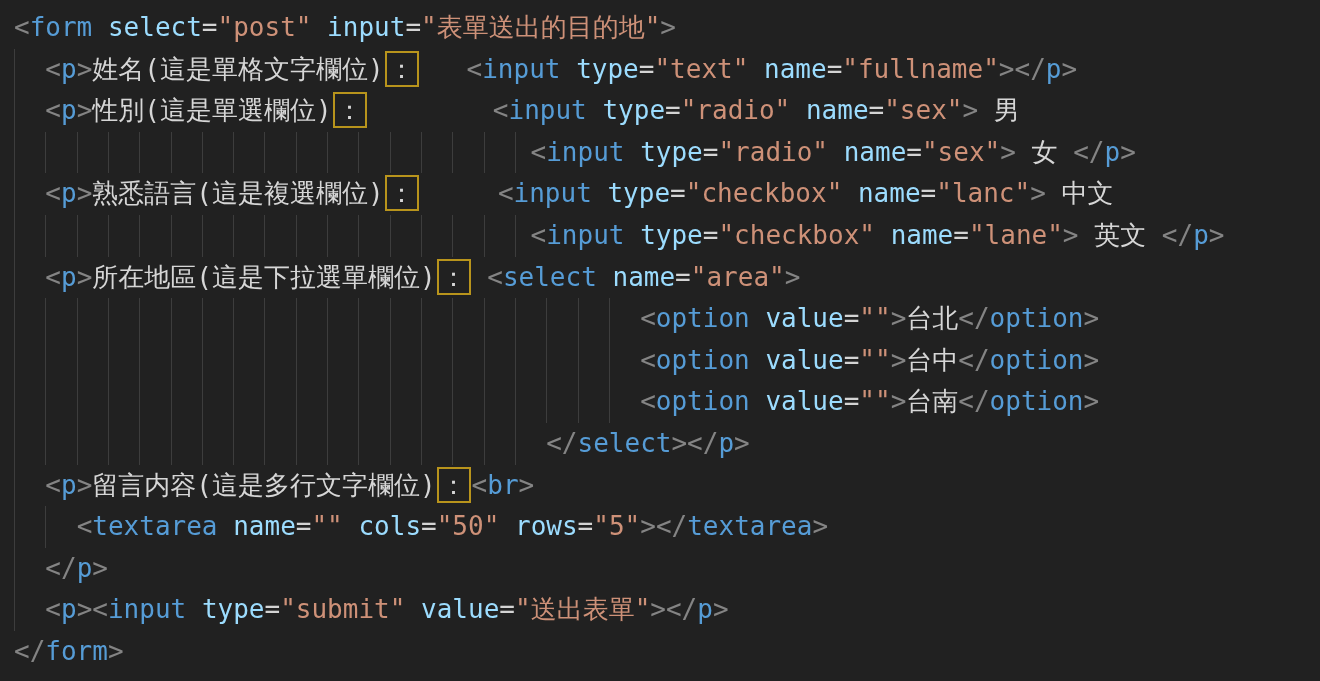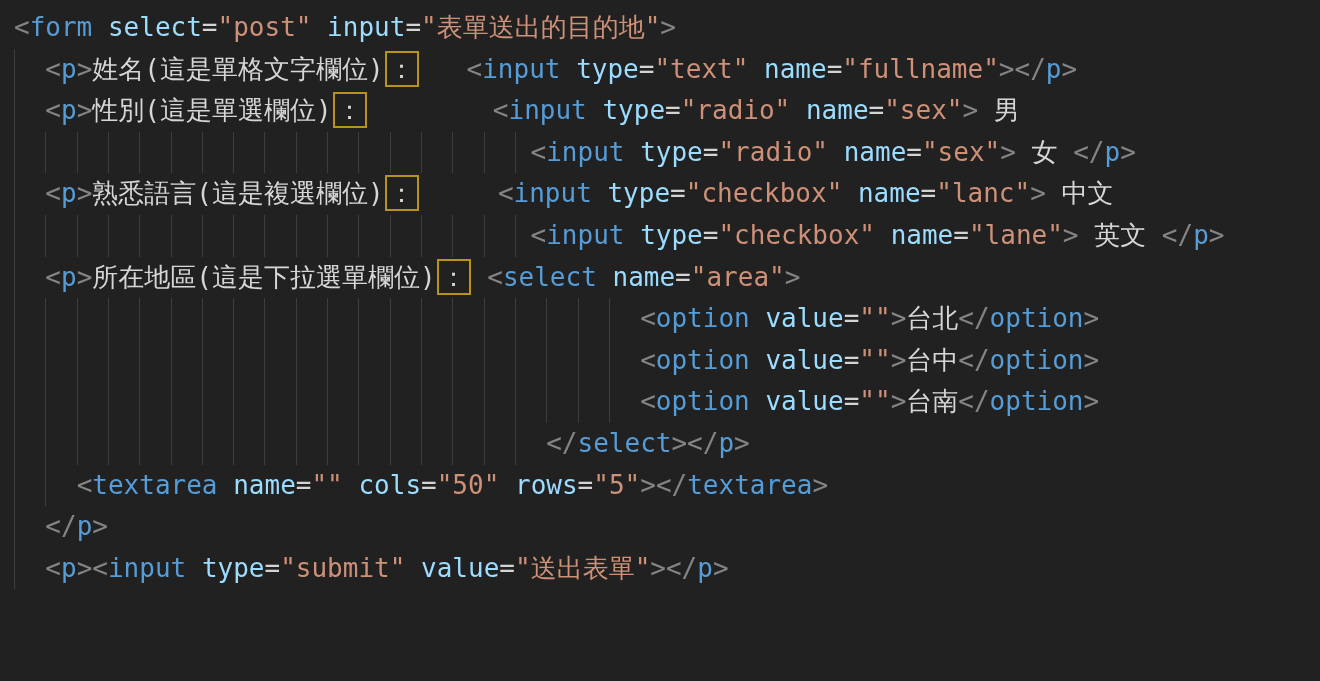--- a/index.html
+++ b/index.html
@@ -57,16 +57,18 @@
     <div class="line"><span class="guide" style="left: calc(0ch);"></span><span class="tok-ws">  </span><span class="tok-p">&lt;</span><span class="tok-tag">p</span><span class="tok-p">&gt;</span><span class="tok-txt">姓名(這是單格文字欄位)</span><span class="tok-colon">：</span><span class="tok-ws">   </span><span class="tok-p">&lt;</span><span class="tok-tag">input</span><span class="tok-ws"> </span><span class="tok-attr">type</span><span class="tok-op">=</span><span class="tok-str">"text"</span><span class="tok-ws"> </span><span class="tok-attr">name</span><span class="tok-op">=</span><span class="tok-str">"fullname"</span><span class="tok-p">&gt;&lt;/</span><span class="tok-tag">p</span><span class="tok-p">&gt;</span></div>
     <div class="line"><span class="guide" style="left: calc(0ch);"></span><span class="tok-ws">  </span><span class="tok-p">&lt;</span><span class="tok-tag">p</span><span class="tok-p">&gt;</span><span class="tok-txt">性別(這是單選欄位)</span><span class="tok-colon">：</span><span class="tok-ws">        </span><span class="tok-p">&lt;</span><span class="tok-tag">input</span><span class="tok-ws"> </span><span class="tok-attr">type</span><span class="tok-op">=</span><span class="tok-str">"radio"</span><span class="tok-ws"> </span><span class="tok-attr">name</span><span class="tok-op">=</span><span class="tok-str">"sex"</span><span class="tok-p">&gt;</span><span class="tok-txt"> 男</span></div>
     <div class="line"><span class="guide" style="left: calc(0ch);"></span><span class="guide" style="left: calc(2ch);"></span><span class="guide" style="left: calc(4ch);"></span><span class="guide" style="left: calc(6ch);"></span><span class="guide" style="left: calc(8ch);"></span><span class="guide" style="left: calc(10ch);"></span><span class="guide" style="left: calc(12ch);"></span><span class="guide" style="left: calc(14ch);"></span><span class="guide" style="left: calc(16ch);"></span><span class="guide" style="left: calc(18ch);"></span><span class="guide" style="left: calc(20ch);"></span><span class="guide" style="left: calc(22ch);"></span><span class="guide" style="left: calc(24ch);"></span><span class="guide" style="left: calc(26ch);"></span><span class="guide" style="left: calc(28ch);"></span><span class="guide" style="left: calc(30ch);"></span><span class="guide" style="left: calc(32ch);"></span><span class="tok-ws">                                 </span><span class="tok-p">&lt;</span><span class="tok-tag">input</span><span class="tok-ws"> </span><span class="tok-attr">type</span><span class="tok-op">=</span><span class="tok-str">"radio"</span><span class="tok-ws"> </span><span class="tok-attr">name</span><span class="tok-op">=</span><span class="tok-str">"sex"</span><span class="tok-p">&gt;</span><span class="tok-txt"> 女 </span><span class="tok-p">&lt;/</span><span class="tok-tag">p</span><span class="tok-p">&gt;</span></div>
     <div class="line"><span class="guide" style="left: calc(0ch);"></span><span class="tok-ws">  </span><span class="tok-p">&lt;</span><span class="tok-tag">p</span><span class="tok-p">&gt;</span><span class="tok-txt">熟悉語言(這是複選欄位)</span><span class="tok-colon">：</span><span class="tok-ws">     </span><span class="tok-p">&lt;</span><span class="tok-tag">input</span><span class="tok-ws"> </span><span class="tok-attr">type</span><span class="tok-op">=</span><span class="tok-str">"checkbox"</span><span class="tok-ws"> </span><span class="tok-attr">name</span><span class="tok-op">=</span><span class="tok-str">"lanc"</span><span class="tok-p">&gt;</span><span class="tok-txt"> 中文</span></div>
     <div class="line"><span class="guide" style="left: calc(0ch);"></span><span class="guide" style="left: calc(2ch);"></span><span class="guide" style="left: calc(4ch);"></span><span class="guide" style="left: calc(6ch);"></span><span class="guide" style="left: calc(8ch);"></span><span class="guide" style="left: calc(10ch);"></span><span class="guide" style="left: calc(12ch);"></span><span class="guide" style="left: calc(14ch);"></span><span class="guide" style="left: calc(16ch);"></span><span class="guide" style="left: calc(18ch);"></span><span class="guide" style="left: calc(20ch);"></span><span class="guide" style="left: calc(22ch);"></span><span class="guide" style="left: calc(24ch);"></span><span class="guide" style="left: calc(26ch);"></span><span class="guide" style="left: calc(28ch);"></span><span class="guide" style="left: calc(30ch);"></span><span class="guide" style="left: calc(32ch);"></span><span class="tok-ws">                                 </span><span class="tok-p">&lt;</span><span class="tok-tag">input</span><span class="tok-ws"> </span><span class="tok-attr">type</span><span class="tok-op">=</span><span class="tok-str">"checkbox"</span><span class="tok-ws"> </span><span class="tok-attr">name</span><span class="tok-op">=</span><span class="tok-str">"lane"</span><span class="tok-p">&gt;</span><span class="tok-txt"> 英文 </span><span class="tok-p">&lt;/</span><span class="tok-tag">p</span><span class="tok-p">&gt;</span></div>
     <div class="line"><span class="guide" style="left: calc(0ch);"></span><span class="tok-ws">  </span><span class="tok-p">&lt;</span><span class="tok-tag">p</span><span class="tok-p">&gt;</span><span class="tok-txt">所在地區(這是下拉選單欄位)</span><span class="tok-colon">：</span><span class="tok-ws"> </span><span class="tok-p">&lt;</span><span class="tok-tag">select</span><span class="tok-ws"> </span><span class="tok-attr">name</span><span class="tok-op">=</span><span class="tok-str">"area"</span><span class="tok-p">&gt;</span></div>
     <div class="line"><span class="guide" style="left: calc(0ch);"></span><span class="guide" style="left: calc(2ch);"></span><span class="guide" style="left: calc(4ch);"></span><span class="guide" style="left: calc(6ch);"></span><span class="guide" style="left: calc(8ch);"></span><span class="guide" style="left: calc(10ch);"></span><span class="guide" style="left: calc(12ch);"></span><span class="guide" style="left: calc(14ch);"></span><span class="guide" style="left: calc(16ch);"></span><span class="guide" style="left: calc(18ch);"></span><span class="guide" style="left: calc(20ch);"></span><span class="guide" style="left: calc(22ch);"></span><span class="guide" style="left: calc(24ch);"></span><span class="guide" style="left: calc(26ch);"></span><span class="guide" style="left: calc(28ch);"></span><span class="guide" style="left: calc(30ch);"></span><span class="guide" style="left: calc(32ch);"></span><span class="guide" style="left: calc(34ch);"></span><span class="guide" style="left: calc(36ch);"></span><span class="guide" style="left: calc(38ch);"></span><span class="tok-ws">                                        </span><span class="tok-p">&lt;</span><span class="tok-tag">option</span><span class="tok-ws"> </span><span class="tok-attr">value</span><span class="tok-op">=</span><span class="tok-str">""</span><span class="tok-p">&gt;</span><span class="tok-txt">台北</span><span class="tok-p">&lt;/</span><span class="tok-tag">option</span><span class="tok-p">&gt;</span></div>
     <div class="line"><span class="guide" style="left: calc(0ch);"></span><span class="guide" style="left: calc(2ch);"></span><span class="guide" style="left: calc(4ch);"></span><span class="guide" style="left: calc(6ch);"></span><span class="guide" style="left: calc(8ch);"></span><span class="guide" style="left: calc(10ch);"></span><span class="guide" style="left: calc(12ch);"></span><span class="guide" style="left: calc(14ch);"></span><span class="guide" style="left: calc(16ch);"></span><span class="guide" style="left: calc(18ch);"></span><span class="guide" style="left: calc(20ch);"></span><span class="guide" style="left: calc(22ch);"></span><span class="guide" style="left: calc(24ch);"></span><span class="guide" style="left: calc(26ch);"></span><span class="guide" style="left: calc(28ch);"></span><span class="guide" style="left: calc(30ch);"></span><span class="guide" style="left: calc(32ch);"></span><span class="guide" style="left: calc(34ch);"></span><span class="guide" style="left: calc(36ch);"></span><span class="guide" style="left: calc(38ch);"></span><span class="tok-ws">                                        </span><span class="tok-p">&lt;</span><span class="tok-tag">option</span><span class="tok-ws"> </span><span class="tok-attr">value</span><span class="tok-op">=</span><span class="tok-str">""</span><span class="tok-p">&gt;</span><span class="tok-txt">台中</span><span class="tok-p">&lt;/</span><span class="tok-tag">option</span><span class="tok-p">&gt;</span></div>
     <div class="line"><span class="guide" style="left: calc(0ch);"></span><span class="guide" style="left: calc(2ch);"></span><span class="guide" style="left: calc(4ch);"></span><span class="guide" style="left: calc(6ch);"></span><span class="guide" style="left: calc(8ch);"></span><span class="guide" style="left: calc(10ch);"></span><span class="guide" style="left: calc(12ch);"></span><span class="guide" style="left: calc(14ch);"></span><span class="guide" style="left: calc(16ch);"></span><span class="guide" style="left: calc(18ch);"></span><span class="guide" style="left: calc(20ch);"></span><span class="guide" style="left: calc(22ch);"></span><span class="guide" style="left: calc(24ch);"></span><span class="guide" style="left: calc(26ch);"></span><span class="guide" style="left: calc(28ch);"></span><span class="guide" style="left: calc(30ch);"></span><span class="guide" style="left: calc(32ch);"></span><span class="guide" style="left: calc(34ch);"></span><span class="guide" style="left: calc(36ch);"></span><span class="guide" style="left: calc(38ch);"></span><span class="tok-ws">                                        </span><span class="tok-p">&lt;</span><span class="tok-tag">option</span><span class="tok-ws"> </span><span class="tok-attr">value</span><span class="tok-op">=</span><span class="tok-str">""</span><span class="tok-p">&gt;</span><span class="tok-txt">台南</span><span class="tok-p">&lt;/</span><span class="tok-tag">option</span><span class="tok-p">&gt;</span></div>
     <div class="line"><span class="guide" style="left: calc(0ch);"></span><span class="guide" style="left: calc(2ch);"></span><span class="guide" style="left: calc(4ch);"></span><span class="guide" style="left: calc(6ch);"></span><span class="guide" style="left: calc(8ch);"></span><span class="guide" style="left: calc(10ch);"></span><span class="guide" style="left: calc(12ch);"></span><span class="guide" style="left: calc(14ch);"></span><span class="guide" style="left: calc(16ch);"></span><span class="guide" style="left: calc(18ch);"></span><span class="guide" style="left: calc(20ch);"></span><span class="guide" style="left: calc(22ch);"></span><span class="guide" style="left: calc(24ch);"></span><span class="guide" style="left: calc(26ch);"></span><span class="guide" style="left: calc(28ch);"></span><span class="guide" style="left: calc(30ch);"></span><span class="guide" style="left: calc(32ch);"></span><span class="tok-ws">                                  </span><span class="tok-p">&lt;/</span><span class="tok-tag">select</span><span class="tok-p">&gt;&lt;/</span><span class="tok-tag">p</span><span class="tok-p">&gt;</span></div>
+    <div class="line"><span class="guide" style="left: calc(0ch);"></span><span class="tok-ws">  </span><span class="tok-p">&lt;</span><span class="tok-tag">p</span><span class="tok-p">&gt;</span><span class="tok-txt">留言内容(這是多行文字欄位)</span><span class="tok-colon">：</span><span class="tok-p">&lt;</span><span class="tok-tag">br</span><span class="tok-p">&gt;</span></div>
     <div class="line"><span class="guide" style="left: calc(0ch);"></span><span class="guide" style="left: calc(2ch);"></span><span class="tok-ws">    </span><span class="tok-p">&lt;</span><span class="tok-tag">textarea</span><span class="tok-ws"> </span><span class="tok-attr">name</span><span class="tok-op">=</span><span class="tok-str">""</span><span class="tok-ws"> </span><span class="tok-attr">cols</span><span class="tok-op">=</span><span class="tok-str">"50"</span><span class="tok-ws"> </span><span class="tok-attr">rows</span><span class="tok-op">=</span><span class="tok-str">"5"</span><span class="tok-p">&gt;&lt;/</span><span class="tok-tag">textarea</span><span class="tok-p">&gt;</span></div>
     <div class="line"><span class="guide" style="left: calc(0ch);"></span><span class="tok-ws">  </span><span class="tok-p">&lt;/</span><span class="tok-tag">p</span><span class="tok-p">&gt;</span></div>
     <div class="line"><span class="guide" style="left: calc(0ch);"></span><span class="tok-ws">  </span><span class="tok-p">&lt;</span><span class="tok-tag">p</span><span class="tok-p">&gt;&lt;</span><span class="tok-tag">input</span><span class="tok-ws"> </span><span class="tok-attr">type</span><span class="tok-op">=</span><span class="tok-str">"submit"</span><span class="tok-ws"> </span><span class="tok-attr">value</span><span class="tok-op">=</span><span class="tok-str">"送出表單"</span><span class="tok-p">&gt;&lt;/</span><span class="tok-tag">p</span><span class="tok-p">&gt;</span></div>
+    <div class="line"><span class="tok-p">&lt;/</span><span class="tok-tag">form</span><span class="tok-p">&gt;</span></div>
   </div>
 
 </body></html>

